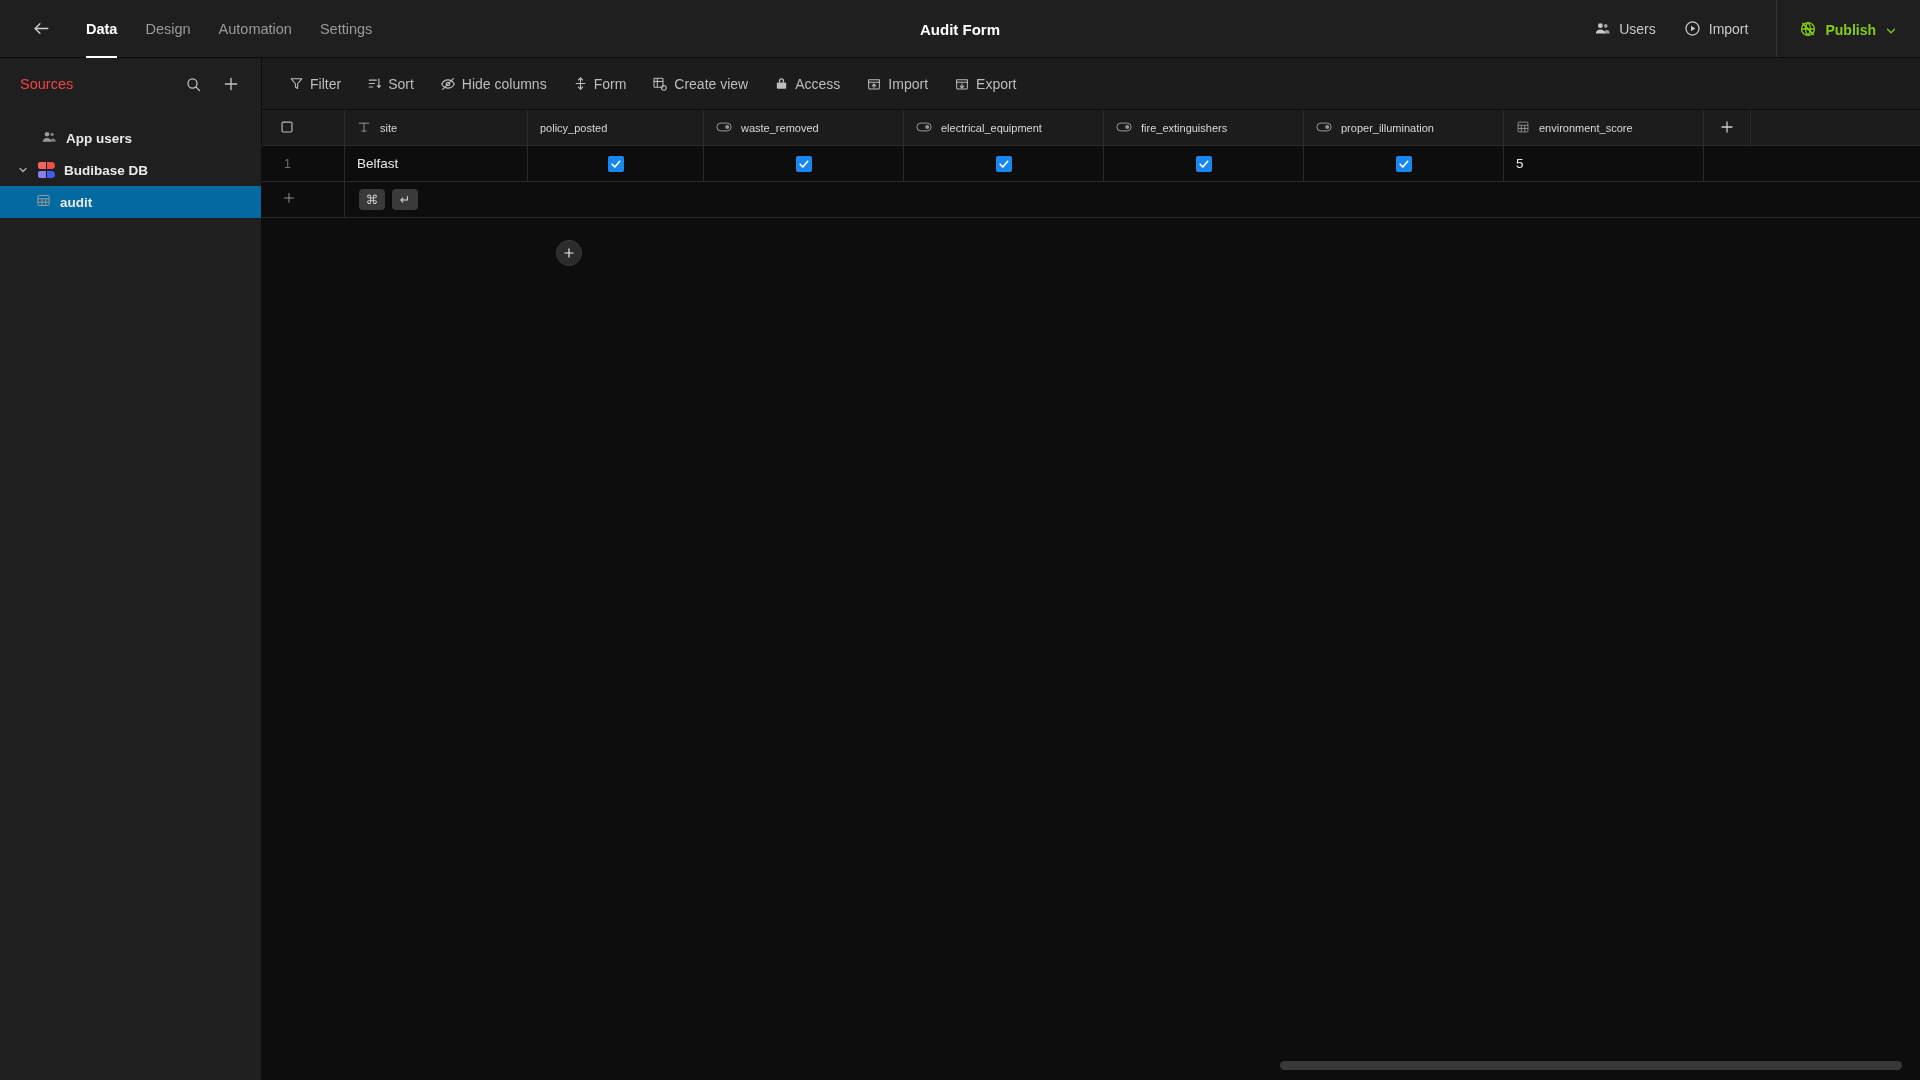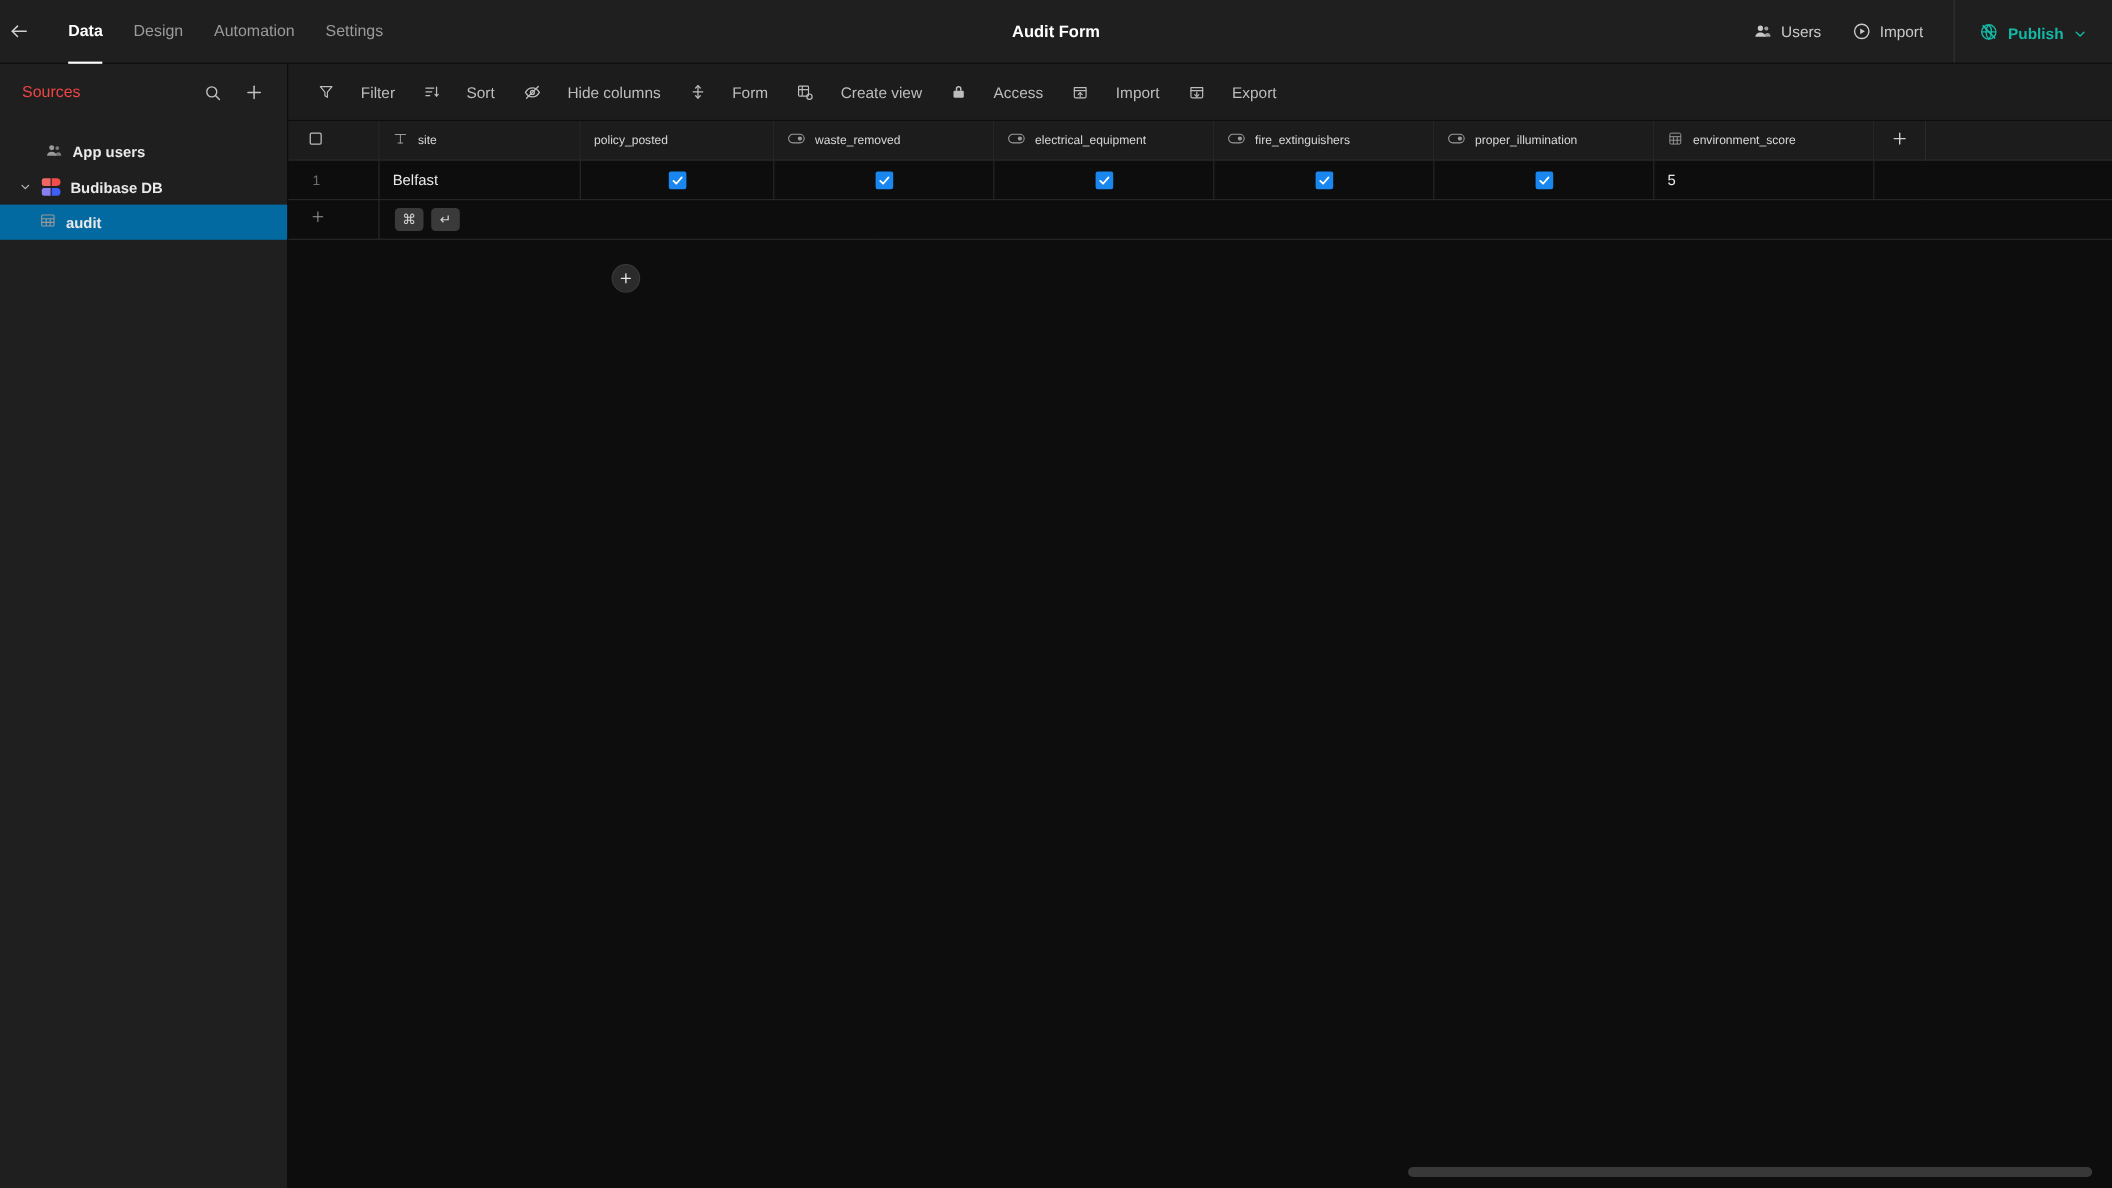--- a/index.html
+++ b/index.html
@@ -14,21 +14,21 @@
   .app { width: 1920px; height: 1080px; display: flex; flex-direction: column; }
 
   
   .topbar {
     height: 58px; min-height: 58px;
     background: #1f1f1f;
     display: flex; align-items: stretch;
     position: relative;
     border-bottom: 1px solid #0d0d0d;
   }
-  .topbar-left { display: flex; align-items: center; gap: 0; }
+  .topbar-left { display: flex; align-items: center; padding-left: 24px; gap: 0; }
   .back-btn {
     width: 34px; height: 34px;
     display: flex; align-items: center; justify-content: center;
     color: #d0d0d0; cursor: pointer; border-radius: 4px;
   }
   .nav-tabs { display: flex; align-items: stretch; margin-left: 14px; height: 58px; }
   .nav-tab {
     display: flex; align-items: center;
     padding: 0 14px; height: 58px;
     font-size: 14.5px; color: #9a9a9a; cursor: pointer;
@@ -50,21 +50,21 @@
     margin-left: auto; display: flex; align-items: stretch; z-index: 2;
   }
   .tb-group { display: flex; align-items: center; gap: 4px; padding: 0 10px; }
   .tb-group.divider { border-left: 1px solid #333333; margin-left: 6px; }
   .tb-item {
     display: flex; align-items: flex-end; gap: 8px;
     padding: 7px 12px; border-radius: 4px;
     font-size: 14px; color: #c9c9c9; cursor: pointer;
     white-space: nowrap;
   }
-  .tb-item.strong { color: #14b8a6; font-weight: bold; }
+  .tb-item.strong { color: #84cc16; font-weight: bold; }
   .tb-item svg { display:block; }
 
   
   .body { flex: 1; display: flex; min-height: 0; }
 
   
   .sidebar {
     width: 262px; min-width: 262px;
     background: #1f1f1f;
     display: flex; flex-direction: column;
@@ -103,21 +103,21 @@
   
   .main { flex: 1; display: flex; flex-direction: column; background: #0d0d0d; min-width: 0; }
   .toolbar {
     height: 52px; min-height: 52px;
     display: flex; align-items: center;
     padding-left: 16px; gap: 4px;
     background: #1c1c1c;
     border-bottom: 1px solid #0d0d0d;
   }
   .tool-btn {
-    display: flex; align-items: center; gap: 24px;
+    display: flex; align-items: center; gap: 6px;
     height: 32px; padding: 0 11px; border-radius: 4px;
     font-size: 14px; color: #bdbdbd; cursor: pointer; white-space: nowrap;
   }
   .tool-btn svg { display:block; }
 
   
   .grid-wrap { flex: 1; position: relative; overflow: hidden; background: #0d0d0d; }
   .grid { position: relative; width: 1710px; }
   .grid-header { display: flex; height: 36px; background: #1c1c1c; }
   .hcell {

